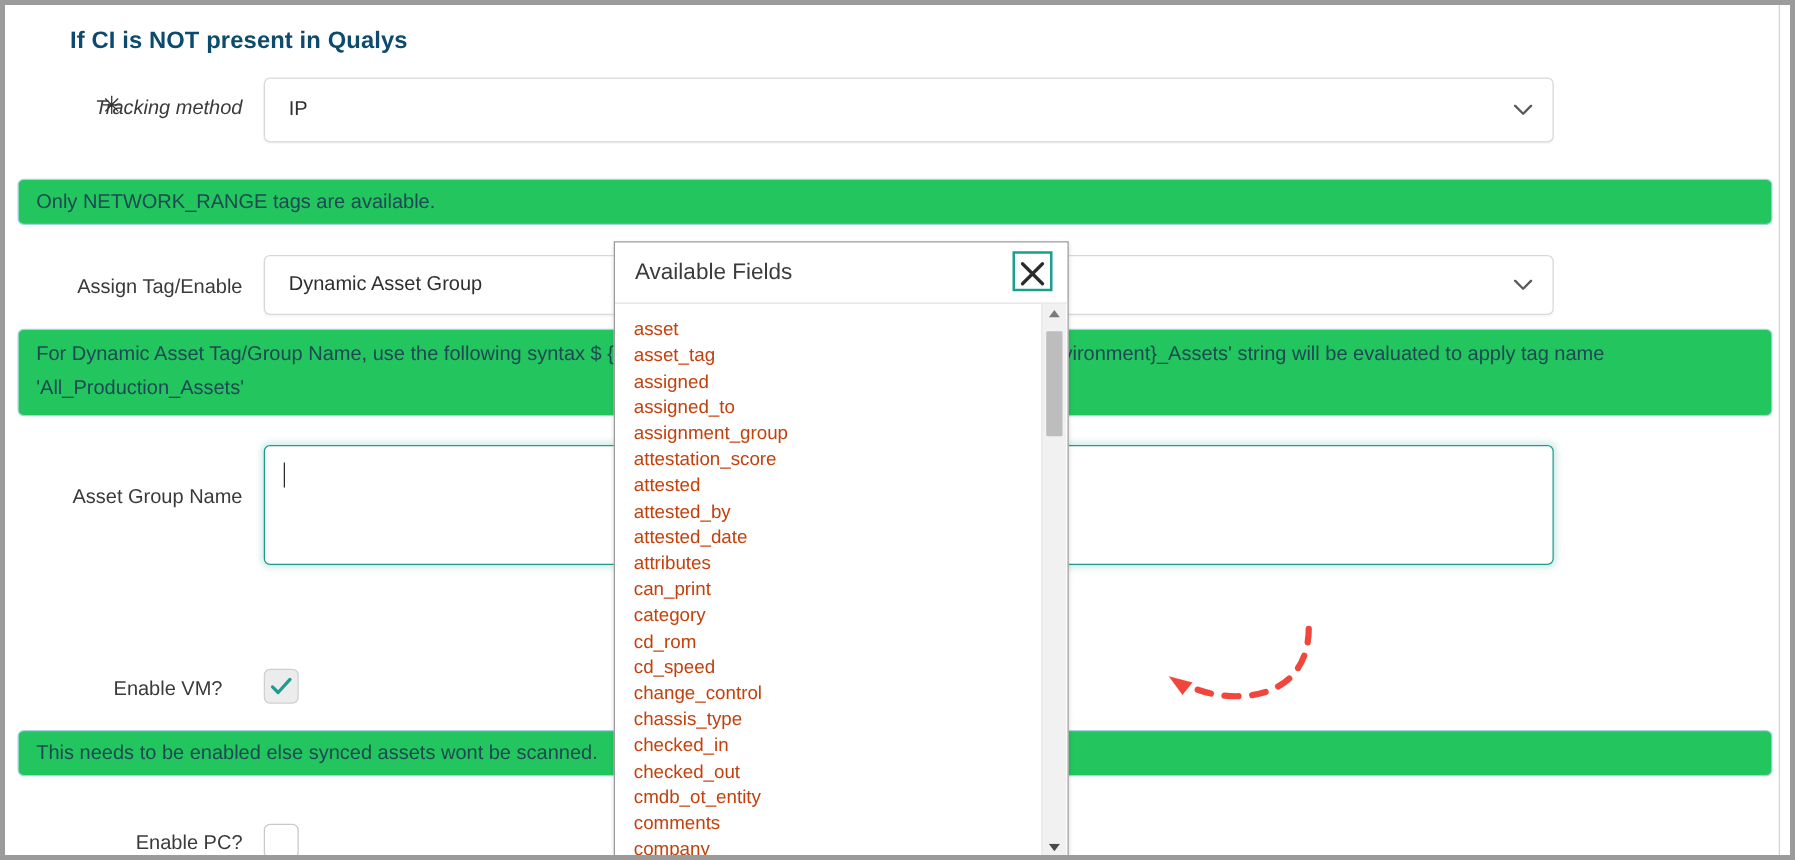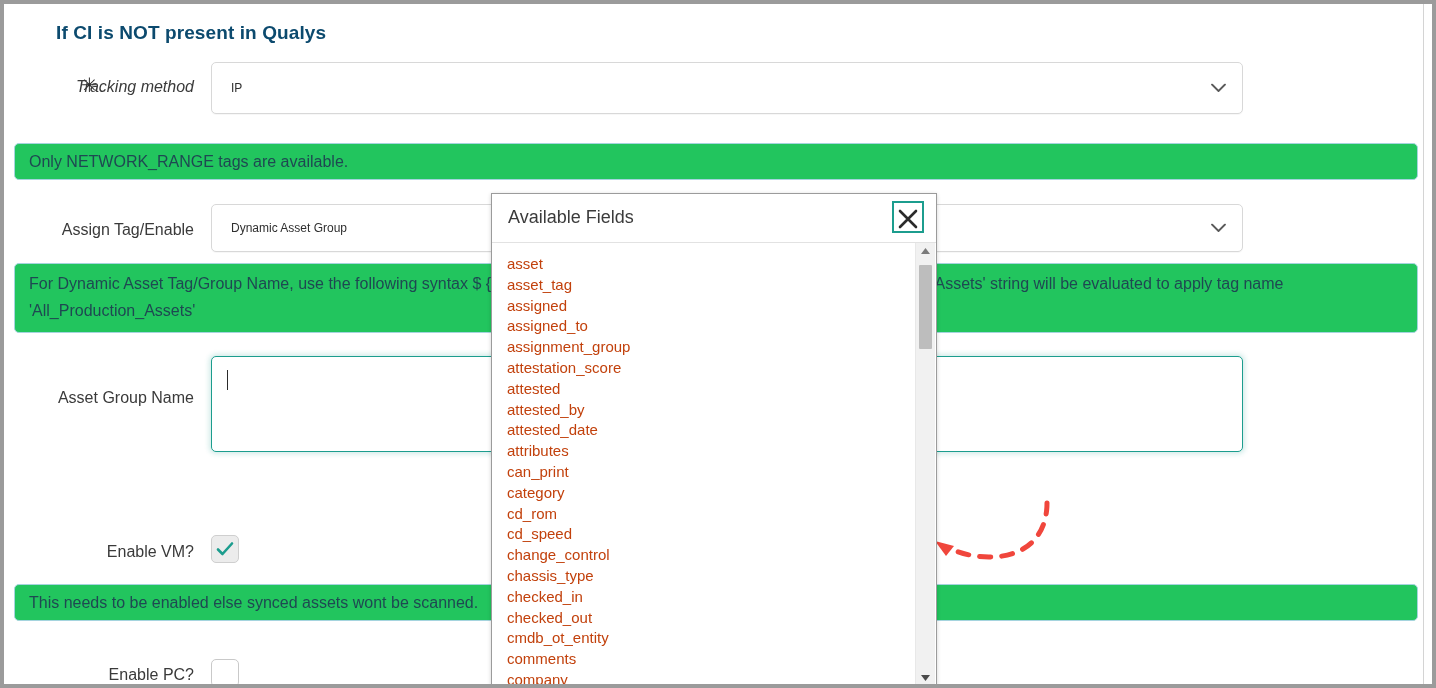--- a/index.html
+++ b/index.html
@@ -64,38 +64,38 @@
     top: 213px;
     width: 170px;
   }
   .lbl-agname {
     left: 20px;
     top: 365px;
     width: 170px;
     margin-top: 16px;
   }
   .lbl-vm {
-    left: 20px;
+    left: 4px;
     top: 535px;
     width: 170px;
     text-align: right;
   }
   .lbl-pc {
     left: 20px;
     top: 658px;
     width: 170px;
   }
 
   .select-box {
     position: absolute;
     box-sizing: border-box;
     background: #ffffff;
     border: 1px solid #d8d8d8;
     border-radius: 5px;
-    font-size: 12px;
+    font-size: 16px;
     color: #2f2f2f;
     box-shadow: 0 1px 1px rgba(0,0,0,0.035);
   }
   .select-box .sel-text {
     position: absolute;
     left: 19px;
     top: 50%;
     transform: translateY(-50%);
     white-space: nowrap;
   }
@@ -221,21 +221,21 @@
     top: 495px;
     width: 130px;
     height: 75px;
   }
 
   
   #available-fields-modal {
     position: absolute;
     left: 487px;
     top: 189px;
-    width: 446px;
+    width: 364px;
     height: 493px;
     box-sizing: border-box;
     background: #ffffff;
     border: 1px solid #9b9b9b;
     box-shadow: 0 1px 4px rgba(0,0,0,0.18);
   }
   .modal-header {
     position: relative;
     height: 48px;
     border-bottom: 1px solid #e2e2e2;

